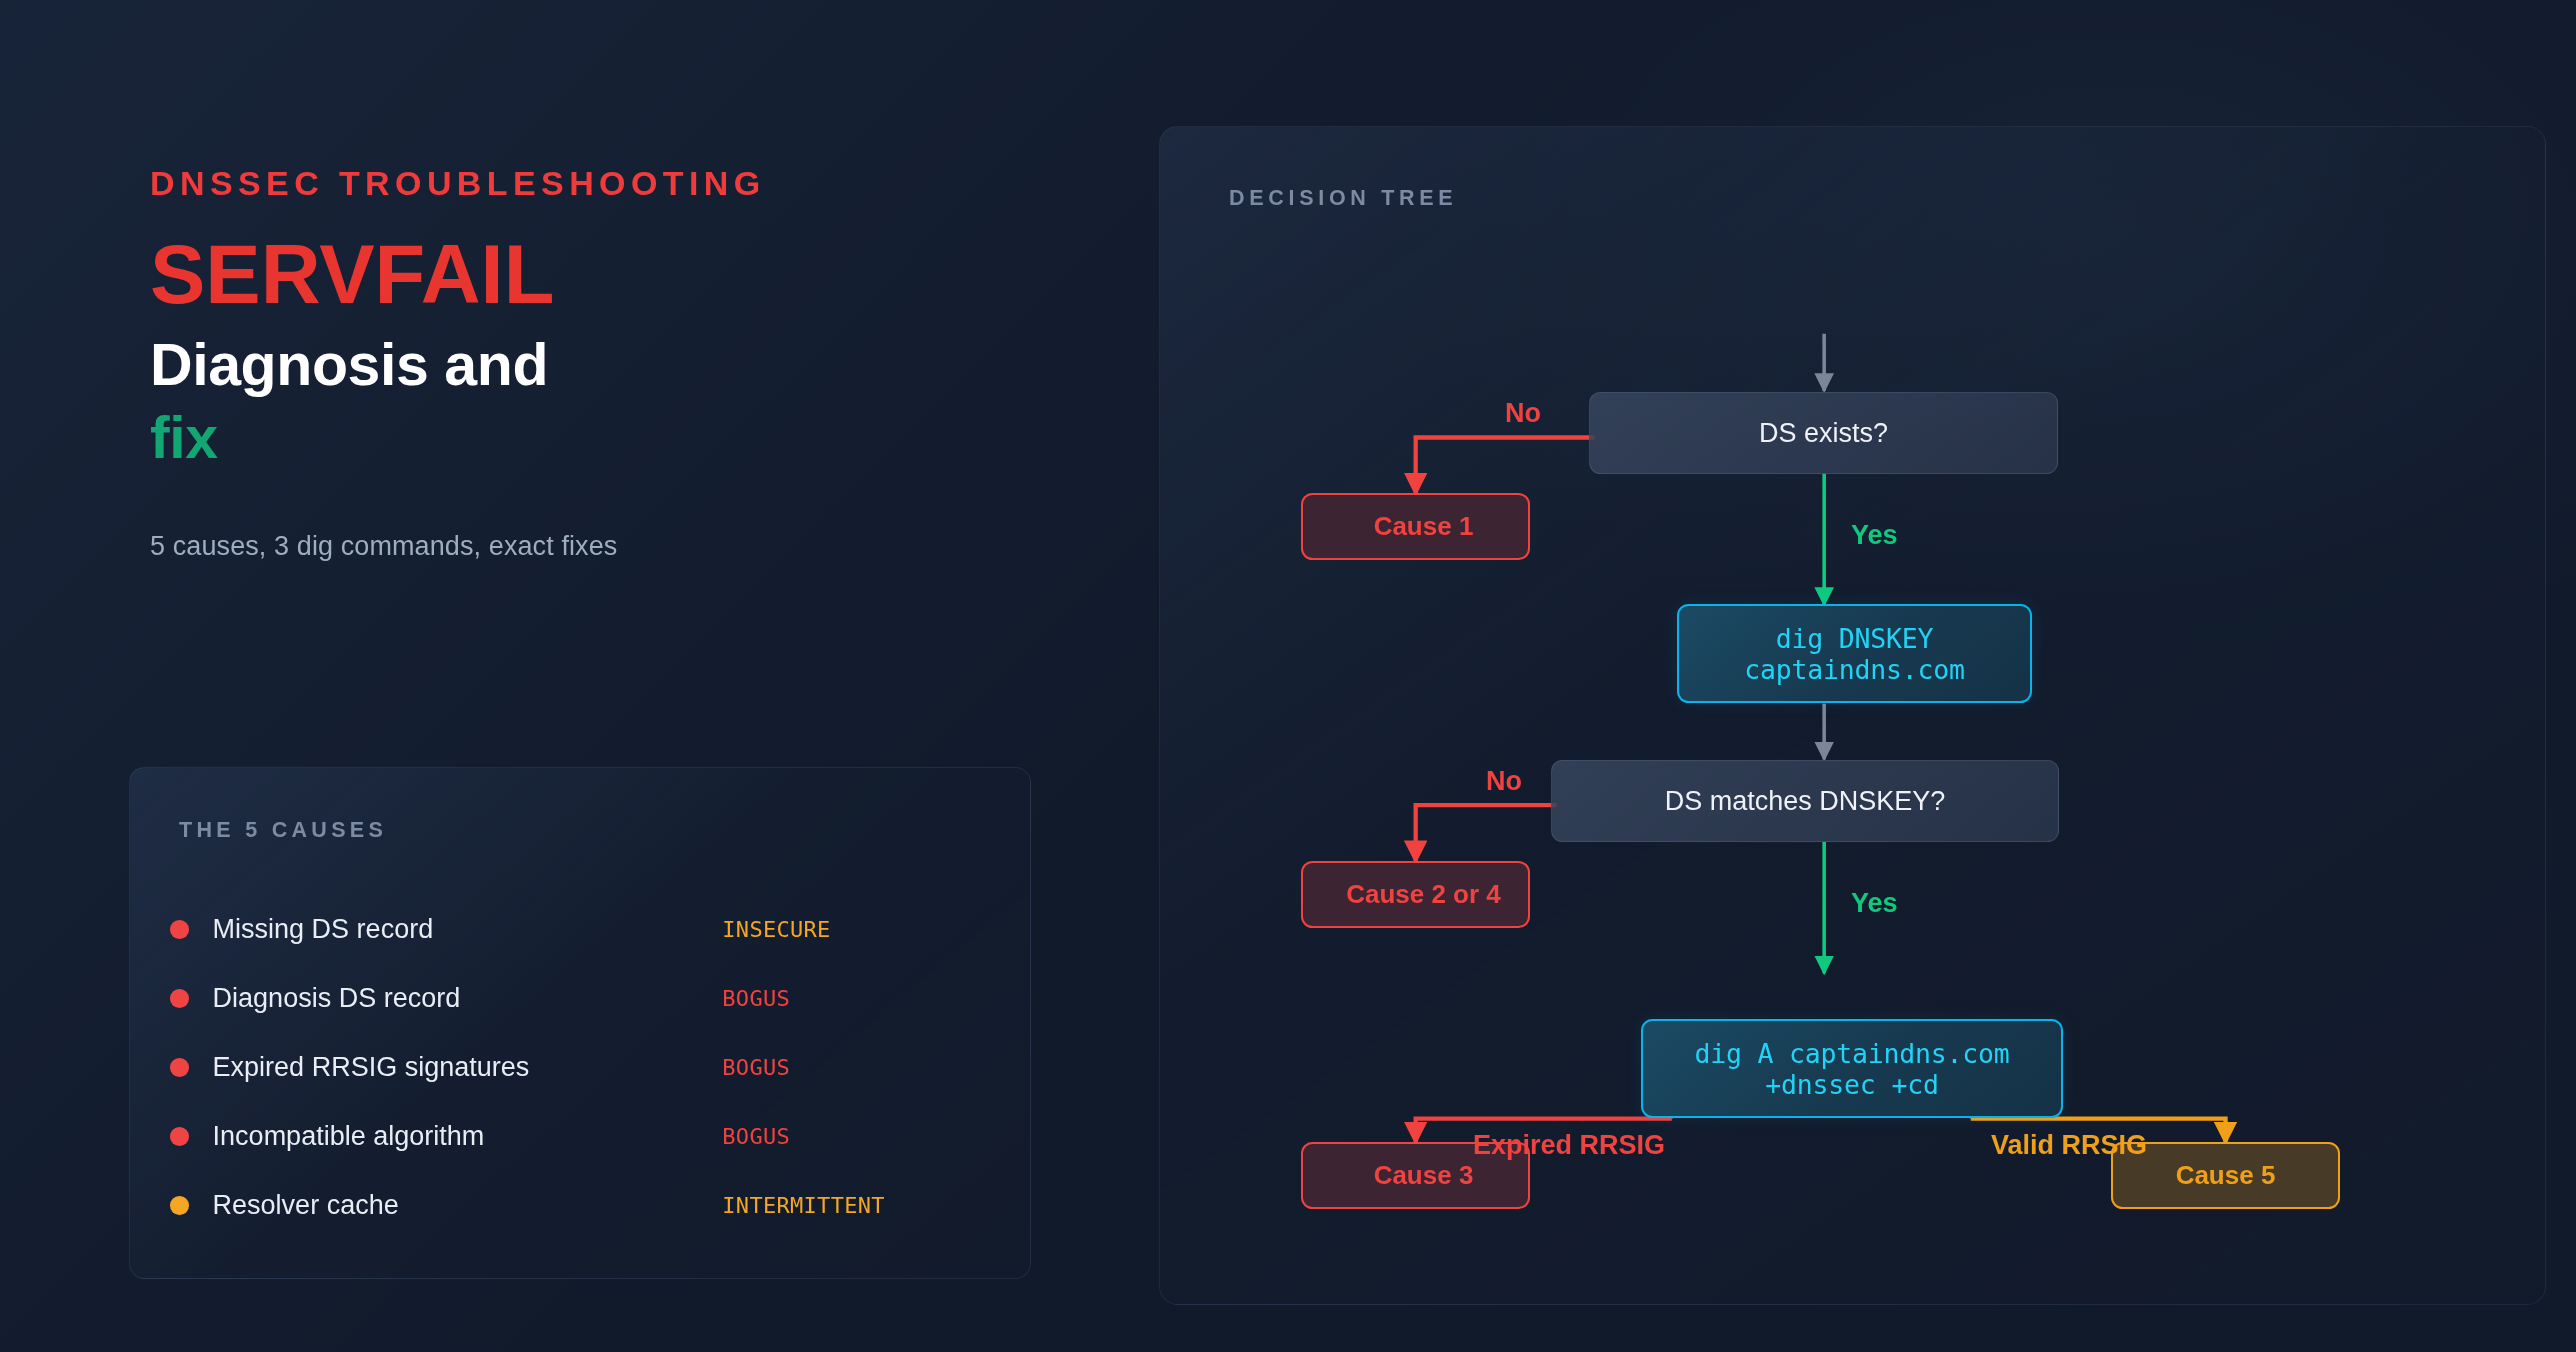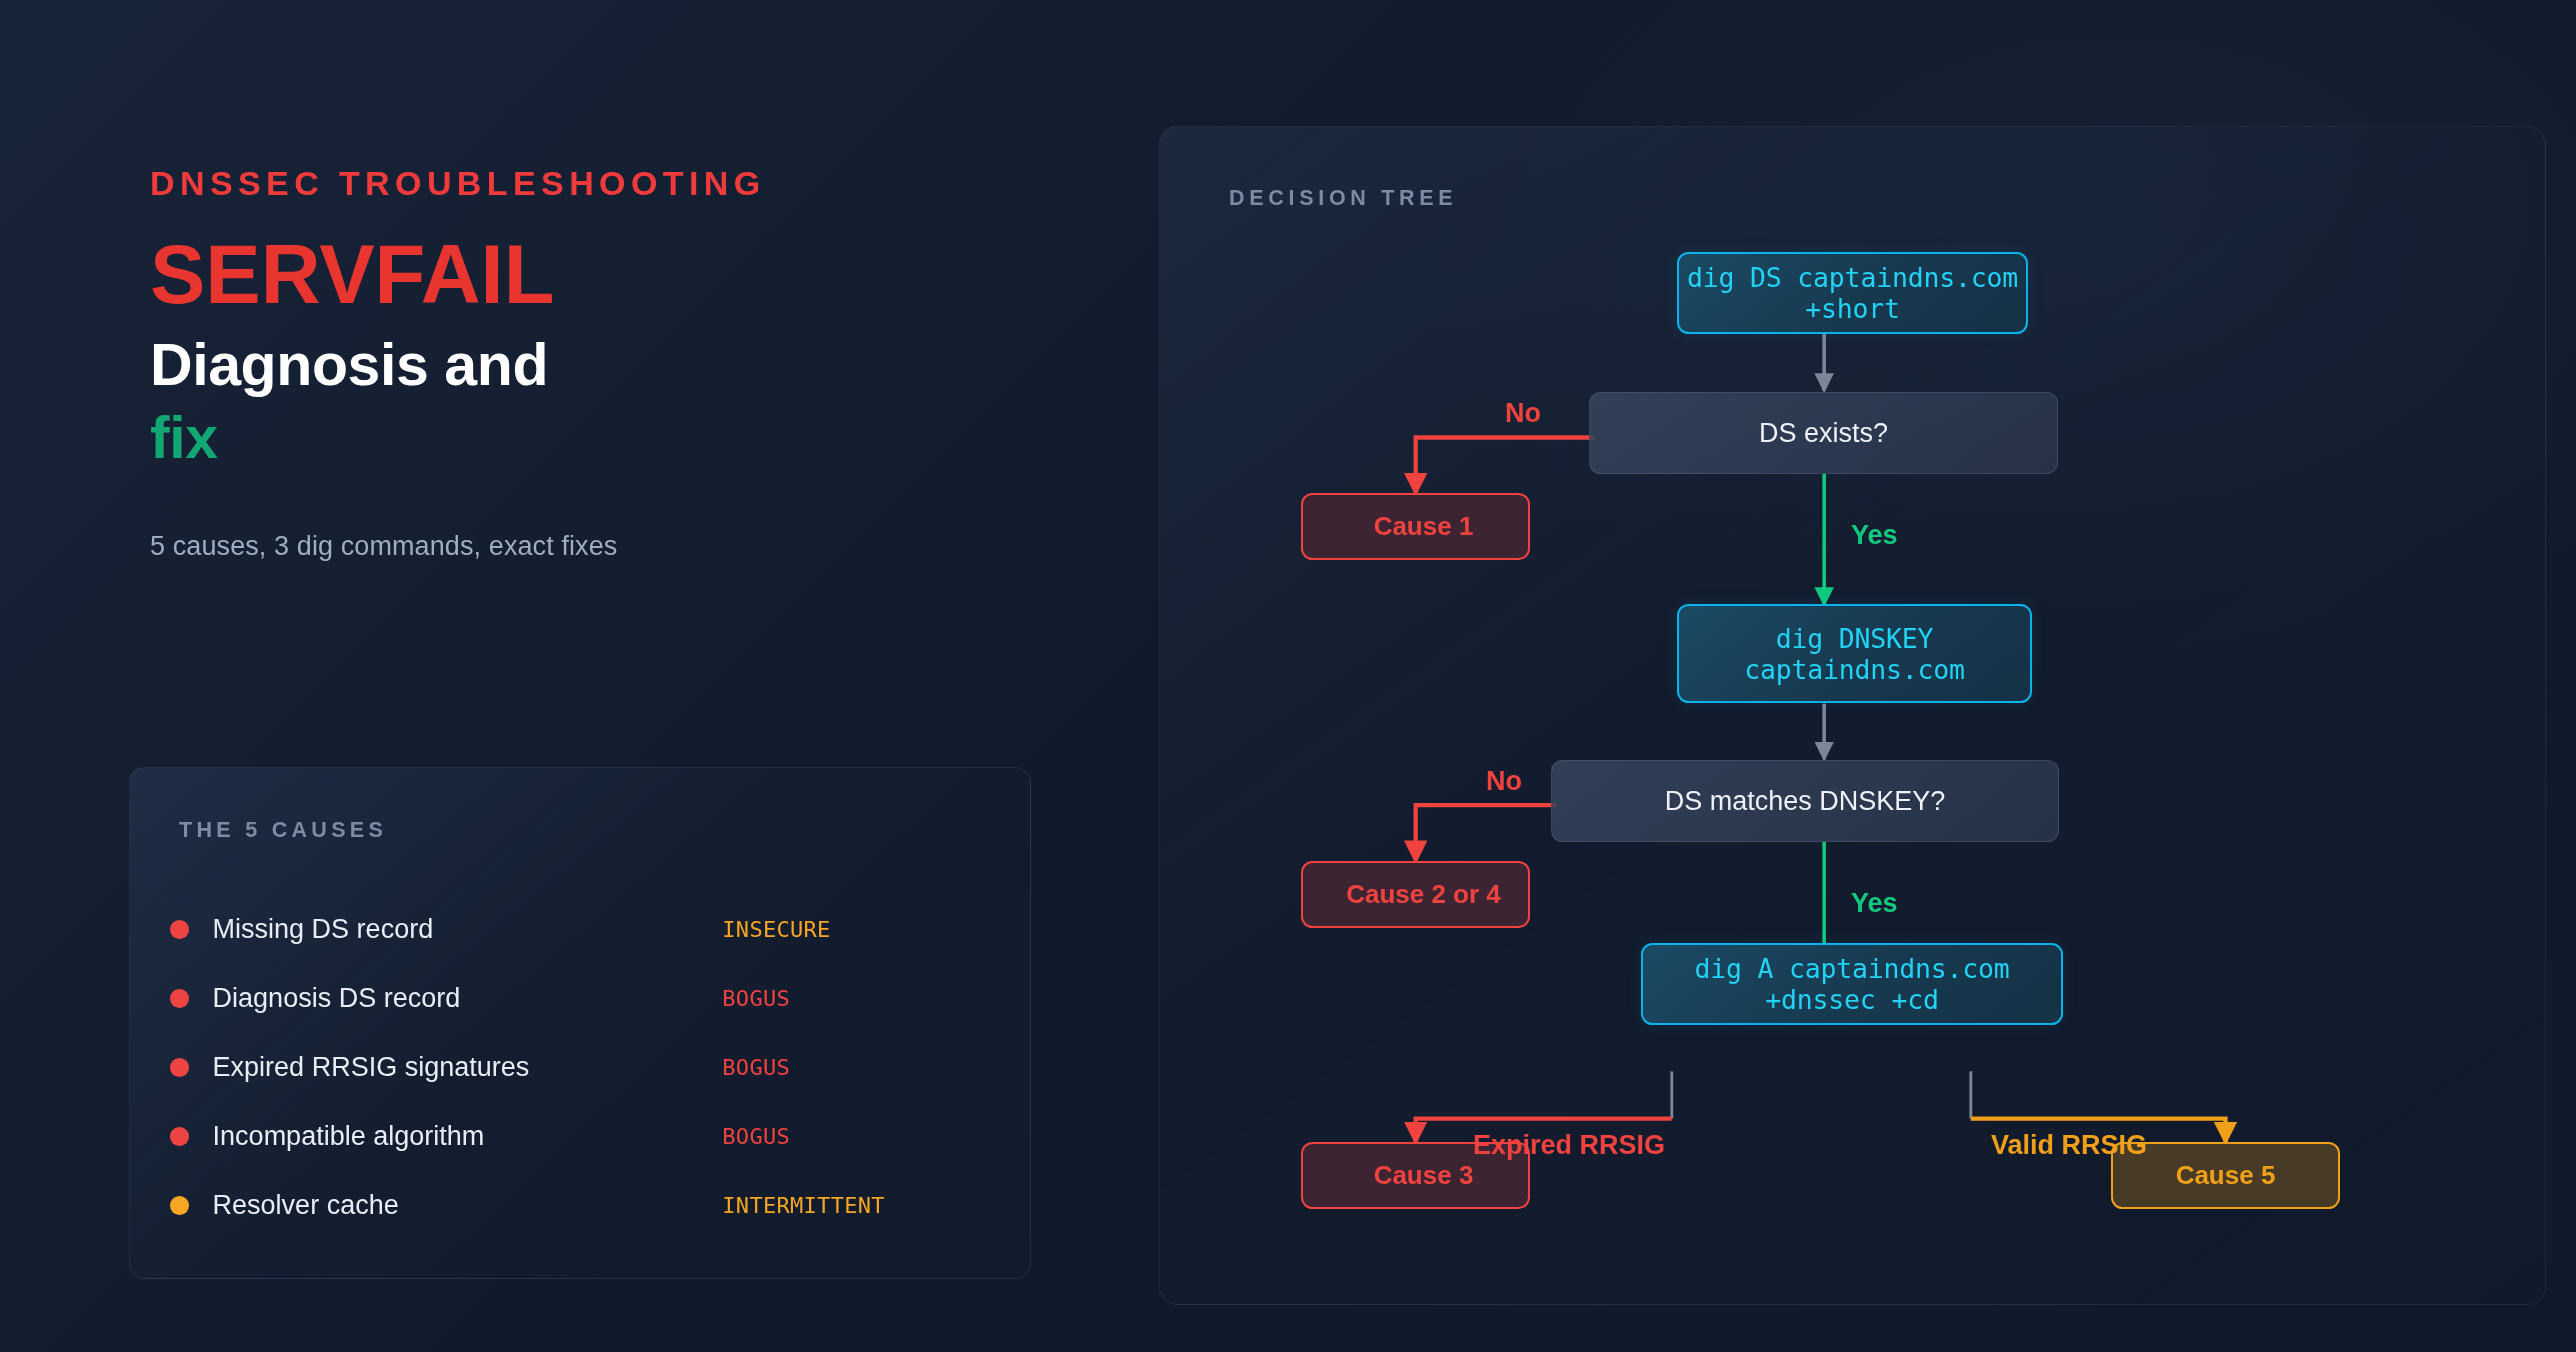--- a/index.html
+++ b/index.html
@@ -307,33 +307,32 @@
     <path d="M 928 999 L 928 1183" stroke="#10c97f" stroke-width="5" fill="none" marker-end="url(#ah-green)"></path>
 
     <path d="M 715 1320 L 715 1386" stroke="#7b8699" stroke-width="4" fill="none"></path>
     <path d="M 1133 1320 L 1133 1386" stroke="#7b8699" stroke-width="4" fill="none"></path>
 
     <path d="M 715 1386 L 357 1386 L 357 1420" stroke="#f0423f" stroke-width="6" fill="none" marker-end="url(#ah-red)"></path>
 
     <path d="M 1133 1386 L 1489 1386 L 1489 1420" stroke="#f0a018" stroke-width="6" fill="none" marker-end="url(#ah-amber)"></path>
   </svg>
 
-  <div class="node node-cmd" style="left:517px; top:125px; width:351px; height:82px;">dig DS captaindns.com +short</div>
 
   <div class="node node-decision" style="left:429px; top:265px; width:469px; height:82px;">DS exists?</div>
 
   <div class="node node-cause-red" style="left:141px; top:366px; width:229px; height:67px;">Cause 1</div>
 
   <div class="node node-cmd" style="left:517px; top:477px; width:355px; height:99px;">dig DNSKEY captaindns.com</div>
 
   <div class="node node-decision" style="left:391px; top:633px; width:508px; height:82px;">DS matches DNSKEY?</div>
 
   <div class="node node-cause-red" style="left:141px; top:734px; width:229px; height:67px;">Cause 2 or 4</div>
 
-  <div class="node node-cmd" style="left:481px; top:816px; width:422px; height:82px;text-align:center;">dig A captaindns.com +dnssec +cd</div>
+  <div class="node node-cmd" style="left:481px; top:892px; width:422px; height:99px;text-align:center;">dig A captaindns.com +dnssec +cd</div>
 
   <div class="node node-cause-red" style="left:141px; top:1015px; width:229px; height:67px;">Cause 3</div>
 
   <div class="node node-cause-amber" style="left:951px; top:1015px; width:229px; height:67px;">Cause 5</div>
 
   <div class="edge-label lbl-no" style="left:345px; top:271px;">No</div>
 
   <div class="edge-label lbl-yes" style="left:691px; top:393px;">Yes</div>
 
   <div class="edge-label lbl-no" style="left:326px; top:639px;">No</div>

